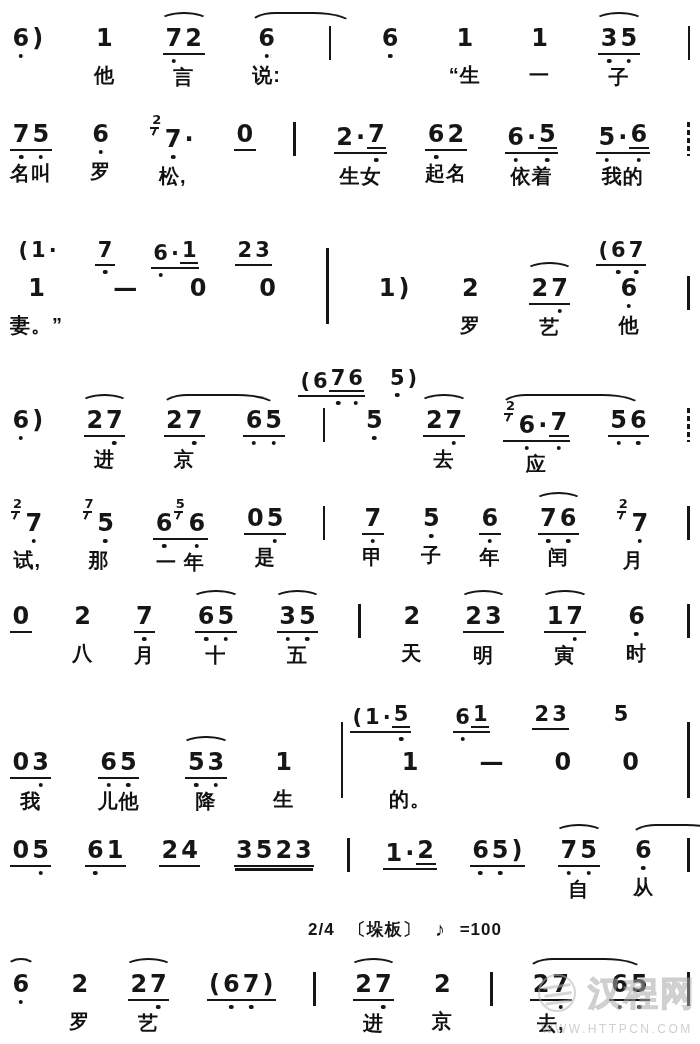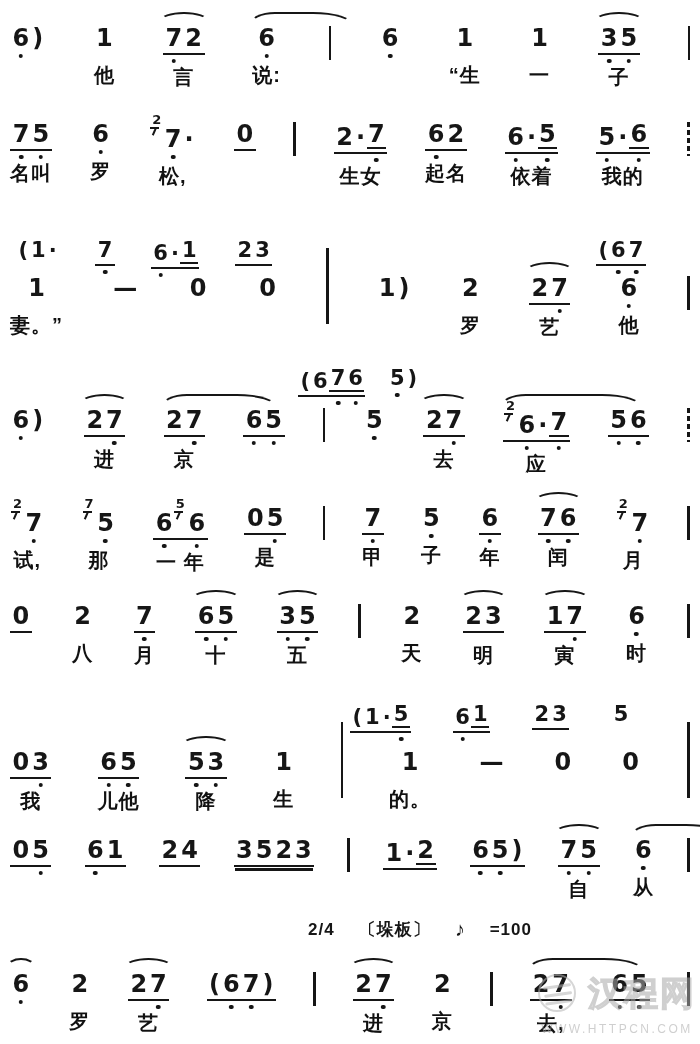--- a/index.html
+++ b/index.html
@@ -35,21 +35,21 @@
   .bar-el.dashed{background:repeating-linear-gradient(#161616 0 5px,#ffffff 5px 8px);}
   .orn{display:inline-flex;flex-direction:column;align-items:flex-start;
        margin:0 2px 6px 0;align-self:flex-start;transform:translateY(-9px);}
   .orn-num{font-size:13px;font-weight:700;line-height:1;margin-left:2px;}
   .hook{position:relative;width:9px;height:9px;margin-top:1px;}
   .hook::before{content:"";position:absolute;top:0;left:0;width:9px;height:2.2px;
        background:#161616;}
   .hook::after{content:"";position:absolute;top:1px;right:2px;width:2.2px;height:8px;
        background:#161616;transform-origin:top center;transform:rotate(24deg);}
   .tempo{position:absolute;top:918px;left:308px;font-weight:700;font-size:17px;
-       letter-spacing:1px;color:#161616;display:flex;gap:24px;align-items:center;}
+       letter-spacing:1px;color:#161616;display:flex;gap:14px;align-items:center;}
   .tempo .notesym{font-size:20px;}
   .wm{position:absolute;right:4px;bottom:8px;opacity:.55;display:grid;
       grid-template-columns:auto auto;align-items:center;column-gap:12px;
       justify-items:center;pointer-events:none;}
   .wm-logo{width:34px;height:34px;border:2px solid #b5b5b5;border-radius:50%;
       position:relative;overflow:hidden;}
   .wm-logo::before{content:"";position:absolute;left:3px;right:3px;top:9px;height:3px;
       background:#b5b5b5;box-shadow:0 8px 0 #b5b5b5,0 16px 0 #b5b5b5;border-radius:2px;
       transform:rotate(-8deg);}
   .wm-text{font-size:34px;font-weight:700;color:rgba(170,170,170,.55);

